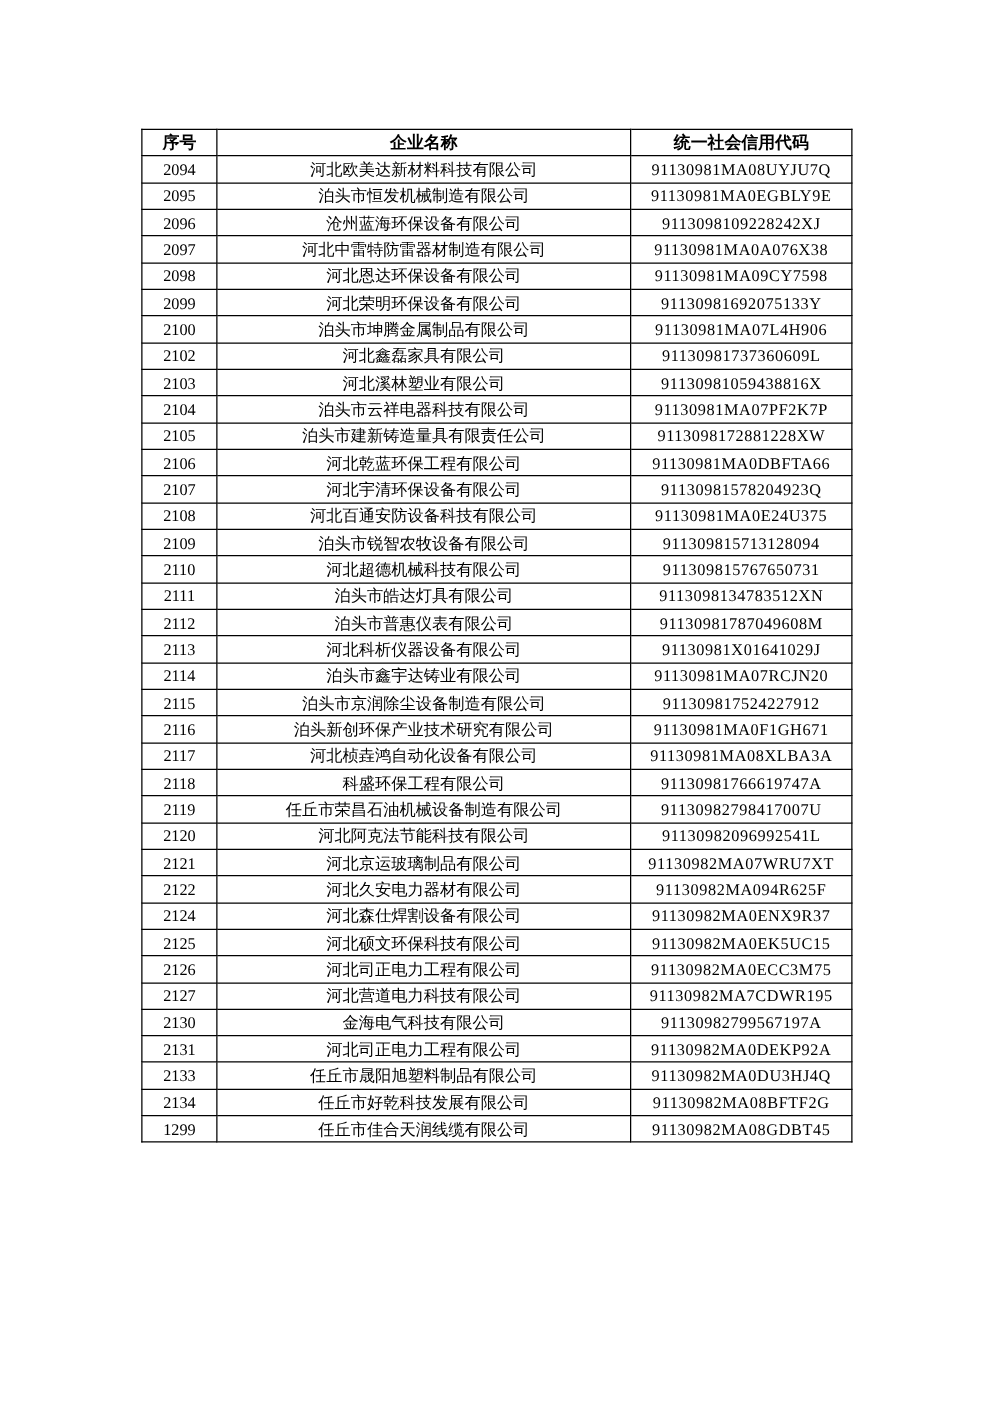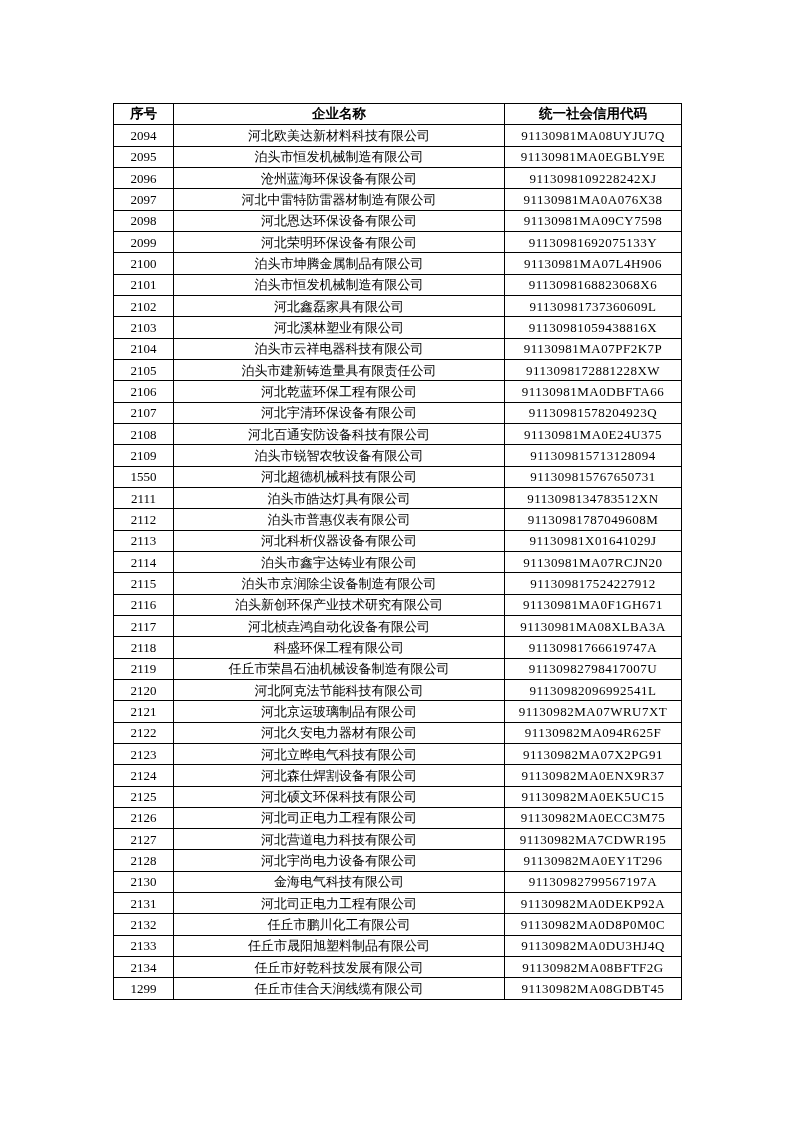--- a/index.html
+++ b/index.html
@@ -95,25 +95,20 @@
           <td>2099</td>
           <td>河北荣明环保设备有限公司</td>
           <td class="code-cell">91130981692075133Y</td>
         </tr>
         <tr>
           <td>2100</td>
           <td>泊头市坤腾金属制品有限公司</td>
           <td class="code-cell">91130981MA07L4H906</td>
         </tr>
         <tr>
-          <td>2101</td>
-          <td>泊头市恒发机械制造有限公司</td>
-          <td class="code-cell">9113098168823068X6</td>
-        </tr>
-        <tr>
           <td>2102</td>
           <td>河北鑫磊家具有限公司</td>
           <td class="code-cell">91130981737360609L</td>
         </tr>
         <tr>
           <td>2103</td>
           <td>河北溪林塑业有限公司</td>
           <td class="code-cell">91130981059438816X</td>
         </tr>
         <tr>
@@ -140,21 +135,21 @@
           <td>2108</td>
           <td>河北百通安防设备科技有限公司</td>
           <td class="code-cell">91130981MA0E24U375</td>
         </tr>
         <tr>
           <td>2109</td>
           <td>泊头市锐智农牧设备有限公司</td>
           <td class="code-cell">911309815713128094</td>
         </tr>
         <tr>
-          <td>1550</td>
+          <td>2110</td>
           <td>河北超德机械科技有限公司</td>
           <td class="code-cell">911309815767650731</td>
         </tr>
         <tr>
           <td>2111</td>
           <td>泊头市皓达灯具有限公司</td>
           <td class="code-cell">9113098134783512XN</td>
         </tr>
         <tr>
           <td>2112</td>
@@ -205,63 +200,48 @@
           <td>2121</td>
           <td>河北京运玻璃制品有限公司</td>
           <td class="code-cell">91130982MA07WRU7XT</td>
         </tr>
         <tr>
           <td>2122</td>
           <td>河北久安电力器材有限公司</td>
           <td class="code-cell">91130982MA094R625F</td>
         </tr>
         <tr>
-          <td>2123</td>
-          <td>河北立晔电气科技有限公司</td>
-          <td class="code-cell">91130982MA07X2PG91</td>
-        </tr>
-        <tr>
           <td>2124</td>
           <td>河北森仕焊割设备有限公司</td>
           <td class="code-cell">91130982MA0ENX9R37</td>
         </tr>
         <tr>
           <td>2125</td>
           <td>河北硕文环保科技有限公司</td>
           <td class="code-cell">91130982MA0EK5UC15</td>
         </tr>
         <tr>
           <td>2126</td>
           <td>河北司正电力工程有限公司</td>
           <td class="code-cell">91130982MA0ECC3M75</td>
         </tr>
         <tr>
           <td>2127</td>
           <td>河北营道电力科技有限公司</td>
           <td class="code-cell">91130982MA7CDWR195</td>
         </tr>
         <tr>
-          <td>2128</td>
-          <td>河北宇尚电力设备有限公司</td>
-          <td class="code-cell">91130982MA0EY1T296</td>
-        </tr>
-        <tr>
           <td>2130</td>
           <td>金海电气科技有限公司</td>
           <td class="code-cell">91130982799567197A</td>
         </tr>
         <tr>
           <td>2131</td>
           <td>河北司正电力工程有限公司</td>
           <td class="code-cell">91130982MA0DEKP92A</td>
-        </tr>
-        <tr>
-          <td>2132</td>
-          <td>任丘市鹏川化工有限公司</td>
-          <td class="code-cell">91130982MA0D8P0M0C</td>
         </tr>
         <tr>
           <td>2133</td>
           <td>任丘市晟阳旭塑料制品有限公司</td>
           <td class="code-cell">91130982MA0DU3HJ4Q</td>
         </tr>
         <tr>
           <td>2134</td>
           <td>任丘市好乾科技发展有限公司</td>
           <td class="code-cell">91130982MA08BFTF2G</td>

